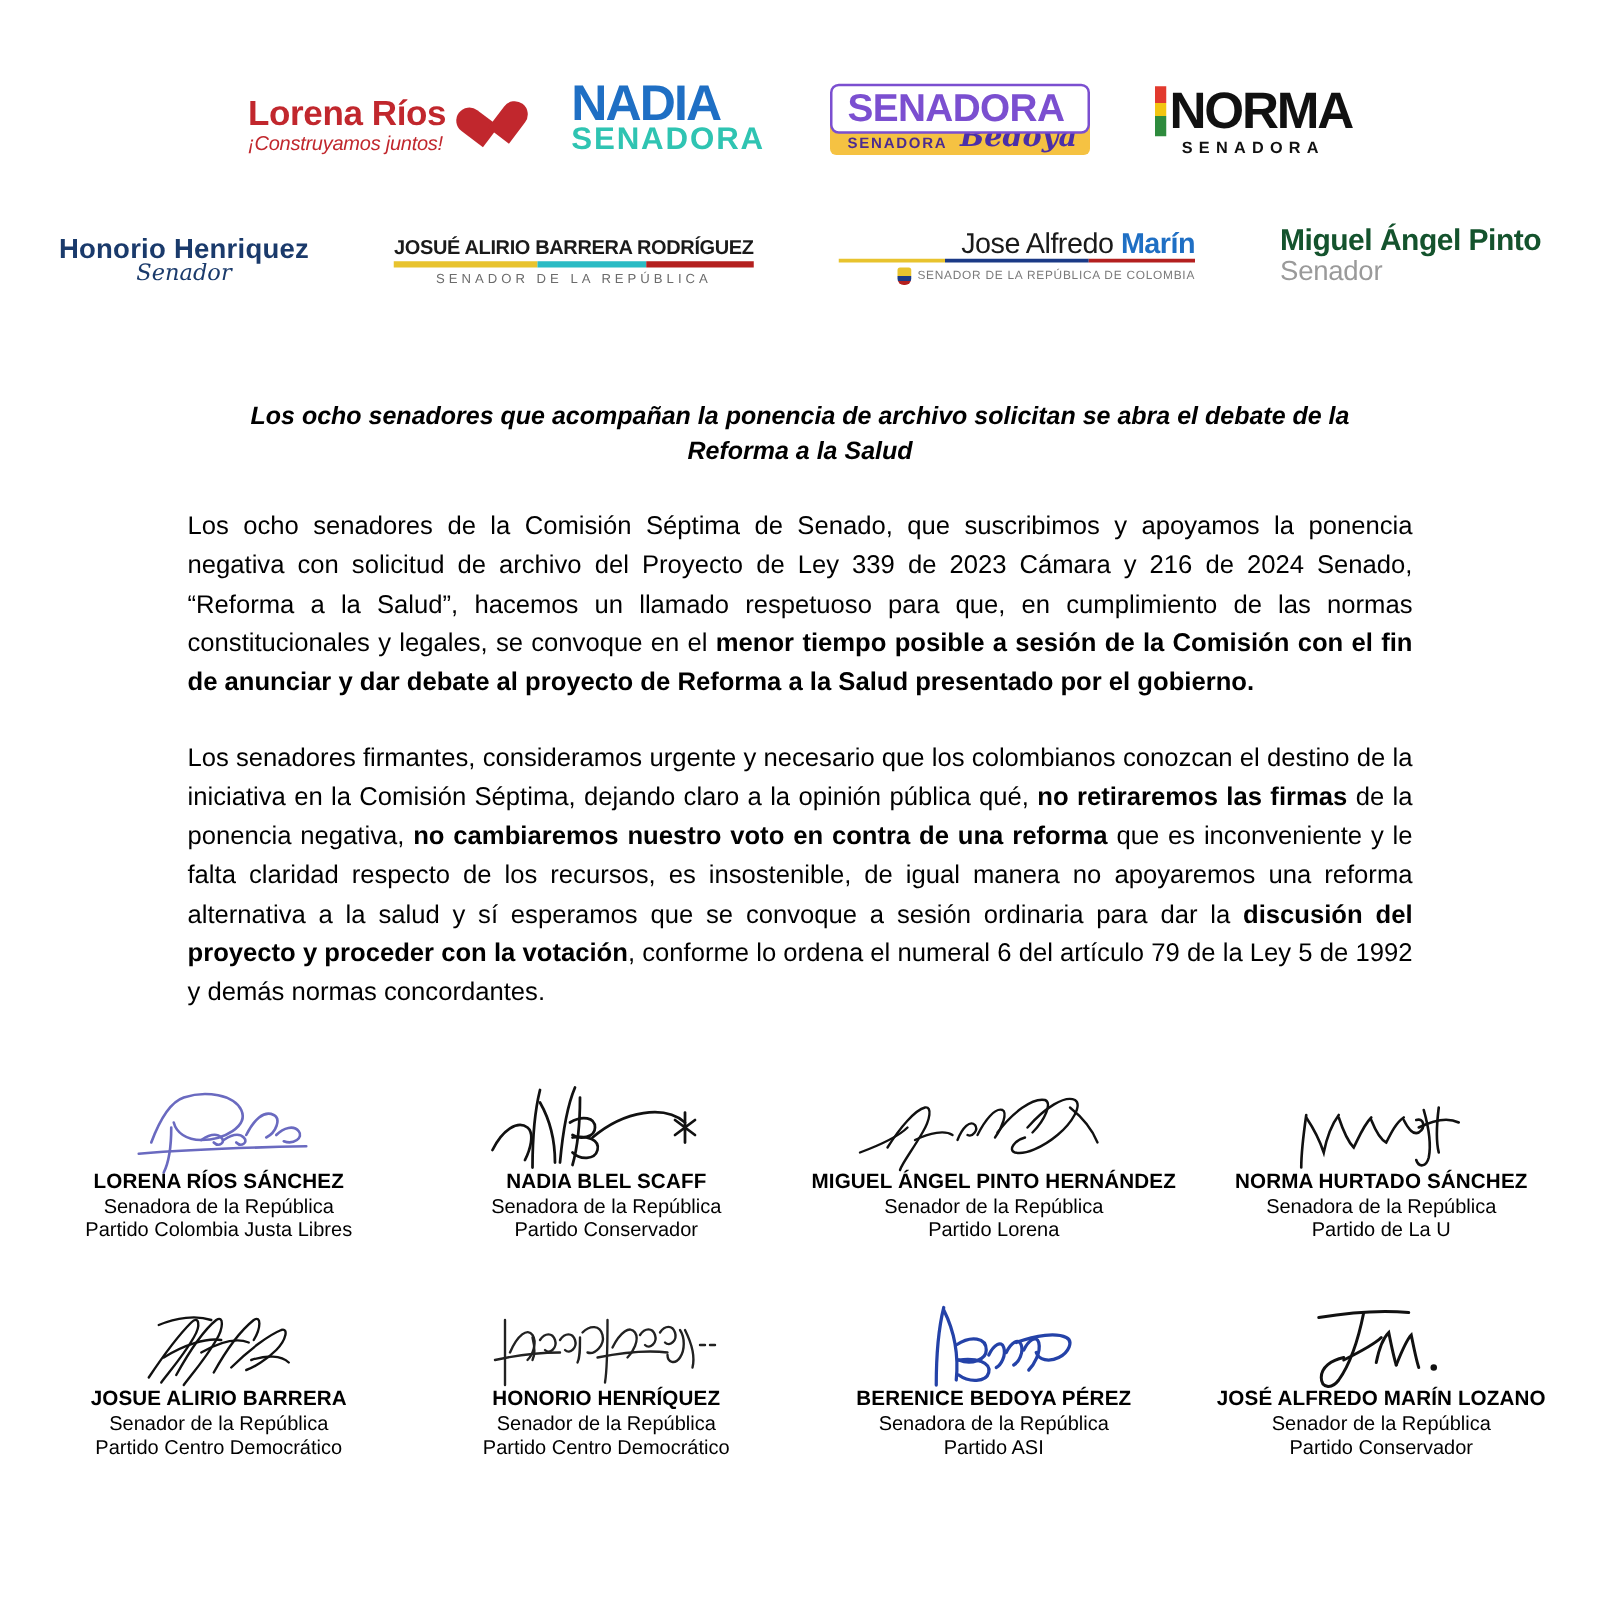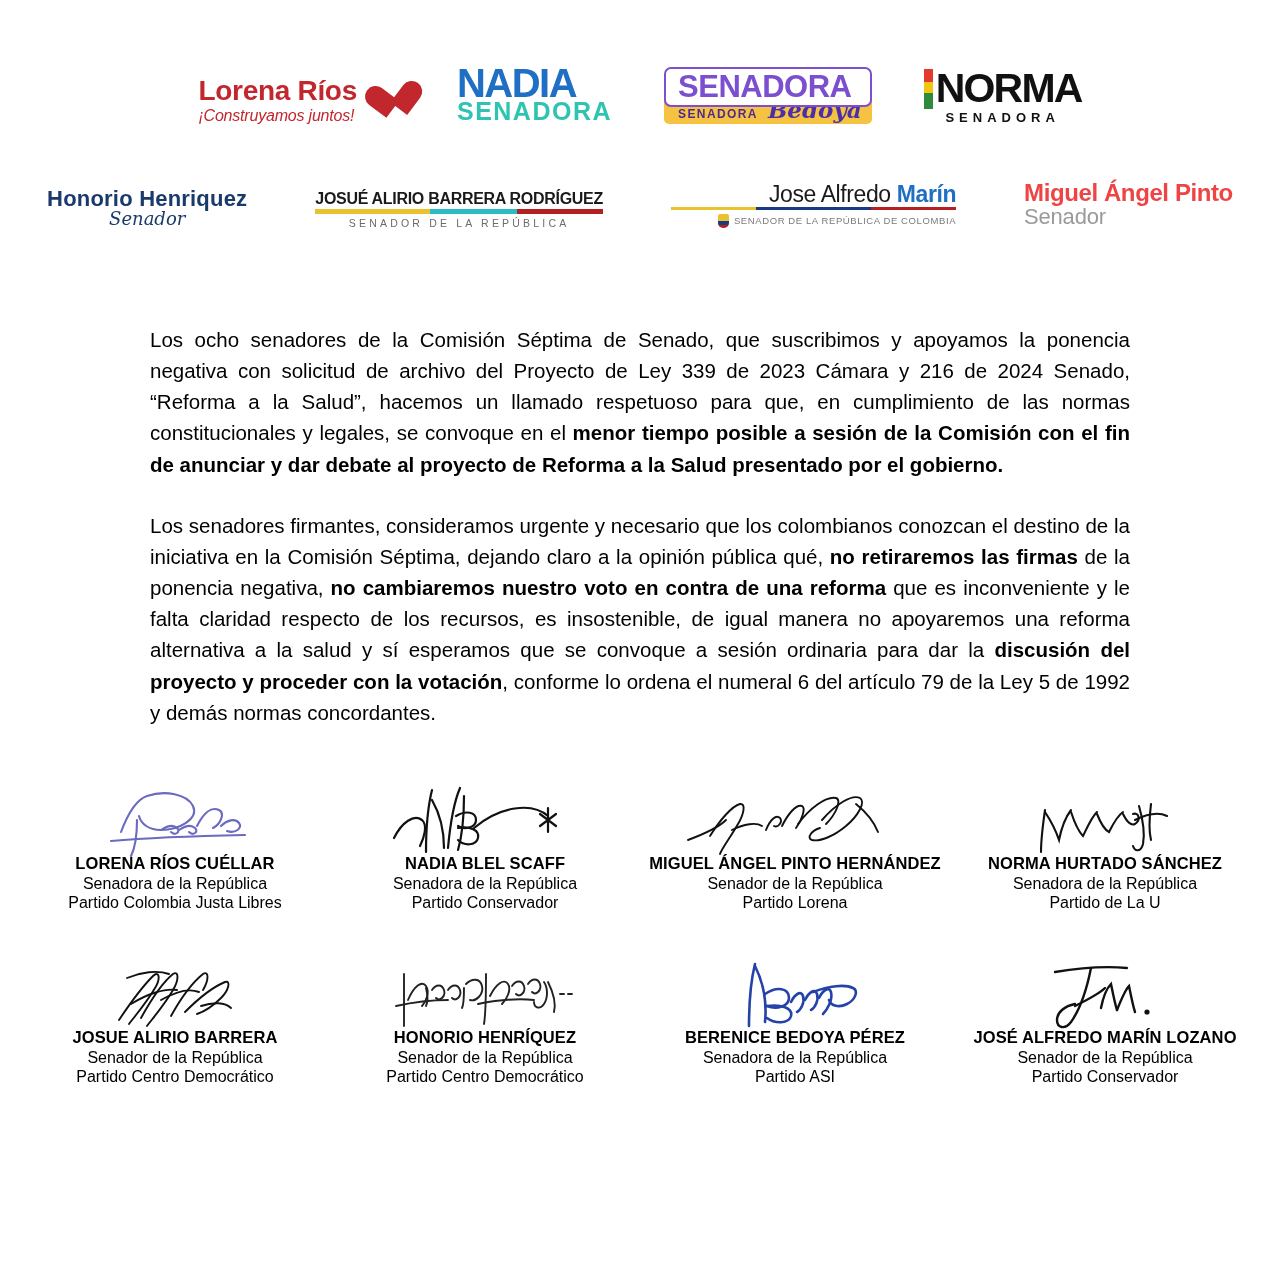--- a/index.html
+++ b/index.html
@@ -139,21 +139,21 @@
   .mar-rule .r { flex: 3; background: #b4201f; }
   .mar-foot { display: flex; align-items: center; gap: 5px; margin-top: 4px; margin-left: 47px; }
   .mar-shield {
     width: 11px; height: 14px; border-radius: 2px 2px 5px 5px;
     background: linear-gradient(to bottom, #e8c32e 0%, #e8c32e 50%, #1b3a86 50%, #1b3a86 75%, #b4201f 75%, #b4201f 100%);
   }
   .mar-sub { font-size: 9.5px; color: #7a7a7a; letter-spacing: 0.6px; }
 
   
   .logo-pinto { align-items: flex-start; }
-  .pin-name { font-size: 24px; font-weight: bold; color: #ef4444; letter-spacing: -0.4px; }
+  .pin-name { font-size: 24px; font-weight: bold; color: #14532d; letter-spacing: -0.4px; }
   .pin-sub { font-size: 22px; color: #9a9a9a; margin-top: 1px; letter-spacing: -0.2px; }
 
   
   .doc {
     width: 980px;
     margin: 0 auto;
     padding-top: 66px;
   }
   .doc-title {
     text-align: center;
@@ -283,20 +283,21 @@
       <div class="pin-name">Miguel Ángel Pinto</div>
       <div class="pin-sub">Senador</div>
     </div>
 
   </div>
 </div>
 
 <div class="doc">
 
 
+  <div class="doc-subtitle">Los ocho senadores que acompañan la ponencia de archivo solicitan se abra el debate de la Reforma a la Salud</div>
 
   <p class="para"><span>Los ocho senadores de la Comisión Séptima de Senado, que suscribimos y apoyamos la ponencia negativa con solicitud de archivo del Proyecto de Ley 339 de 2023 Cámara y 216 de 2024 Senado, “Reforma a la Salud”, hacemos un llamado respetuoso para que, en cumplimiento de las normas constitucionales y legales, se convoque en el </span><b>menor tiempo posible a sesión de la Comisión con el fin de anunciar y dar debate al proyecto de Reforma a la Salud presentado por el gobierno.</b></p>
 
   <p class="para"><span>Los senadores firmantes, consideramos urgente y necesario que los colombianos conozcan el destino de la iniciativa en la Comisión Séptima, dejando claro a la opinión pública qué, </span><b>no retiraremos las firmas</b><span> de la ponencia negativa, </span><b>no cambiaremos nuestro voto en contra de una reforma</b><span> que es inconveniente y le falta claridad respecto de los recursos, es insostenible, de igual manera no apoyaremos una reforma alternativa a la salud y sí esperamos que se convoque a sesión ordinaria para dar la </span><b>discusión del proyecto y proceder con la votación</b><span>, conforme lo ordena el numeral 6 del artículo 79 de la Ley 5 de 1992 y demás normas concordantes.</span></p>
 
 </div>
 
 <div class="sign-grid sign-row-1">
 
   <div class="sign-cell">
@@ -304,21 +305,21 @@
       <svg width="200" height="72" viewBox="0 0 200 72" fill="none" stroke="#6a6ac0" stroke-width="2.1" stroke-linecap="round">
         <path d="M36 55 C70 52 120 50 170 49"></path>
         <path d="M46 46 C52 30 60 14 72 10 C90 4 112 8 118 20 C124 33 104 44 86 44 C74 44 66 38 64 30"></path>
         <path d="M62 34 C62 48 60 62 56 70"></path>
         <path d="M86 44 C92 40 98 38 102 42 C106 46 100 50 96 46"></path>
         <path d="M104 44 C110 40 116 38 120 42 C124 46 118 50 114 46"></path>
         <path d="M122 40 C128 28 136 20 144 24 C150 27 146 38 138 42"></path>
         <path d="M146 40 C152 34 160 32 164 37 C168 42 160 48 152 45"></path>
       </svg>
     </div>
-    <div class="sign-name">LORENA RÍOS CUÉLLAR</div>
+    <div class="sign-name">LORENA RÍOS SÁNCHEZ</div>
     <div class="sign-role">Senadora de la República</div>
     <div class="sign-party">Partido Colombia Justa Libres</div>
   </div>
 
   <div class="sign-cell">
     <div class="sig-canvas">
       <svg width="230" height="72" viewBox="0 0 230 72" fill="none" stroke="#111111" stroke-width="2.2" stroke-linecap="round">
         <path d="M24 52 C32 36 44 28 52 34 C58 39 54 52 50 60"></path>
         <path d="M56 66 C56 44 58 20 62 4"></path>
         <path d="M62 14 C70 28 74 44 74 62"></path>

